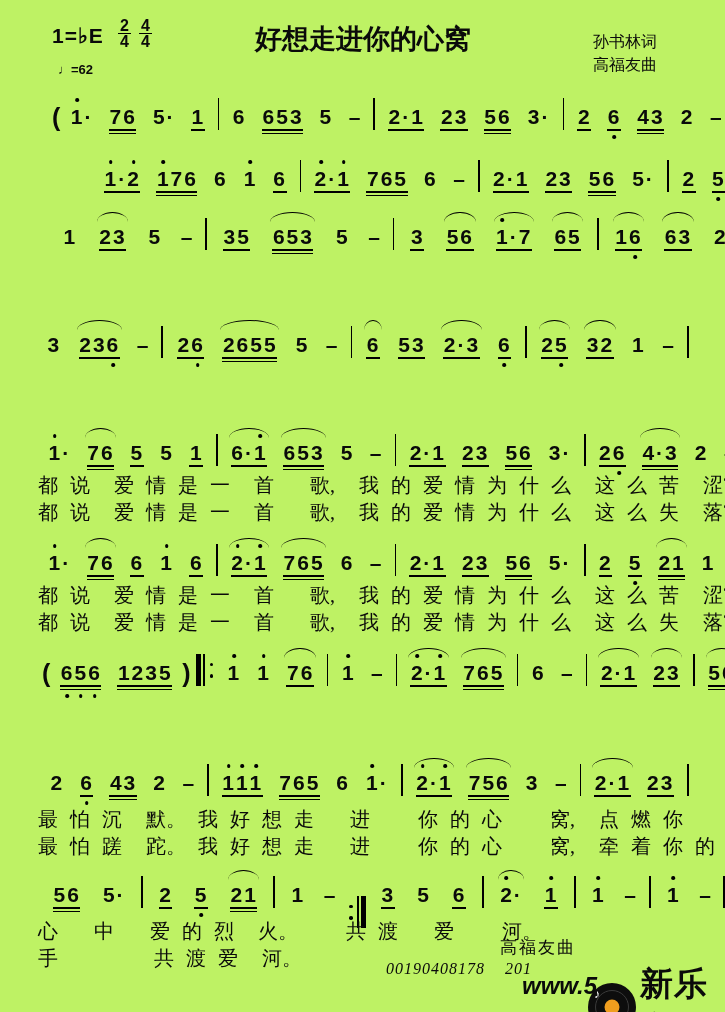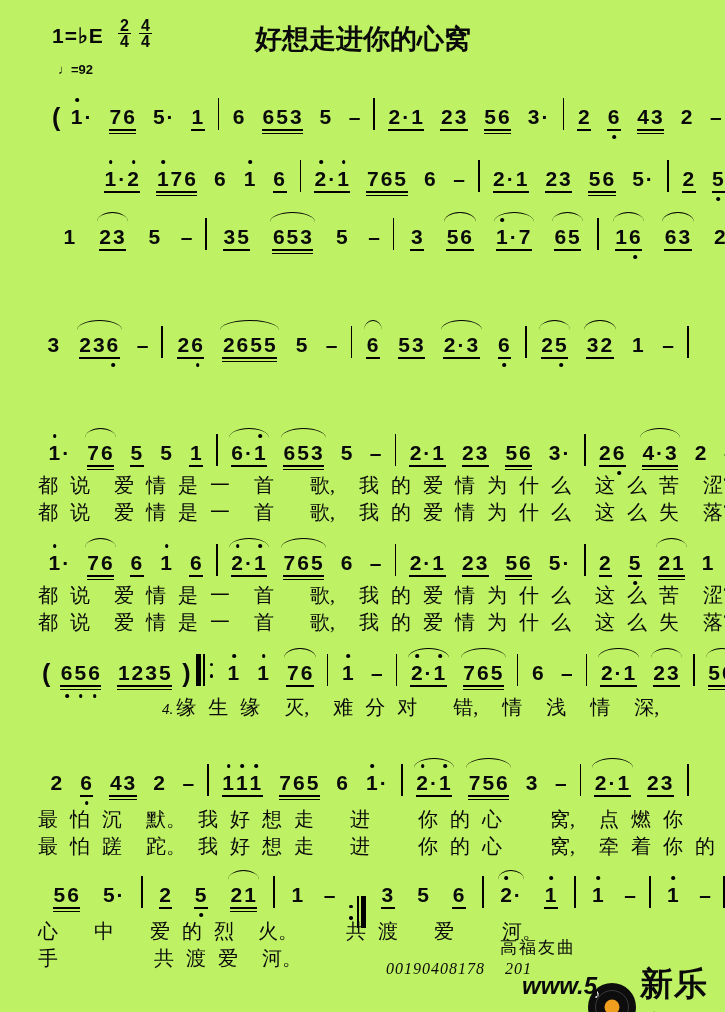--- a/index.html
+++ b/index.html
@@ -59,22 +59,26 @@
   <div class="timesigs" id="timesigs">
       <div class="frac">
         <span class="num">2</span>
         <span>4</span>
       </div>
       <div class="frac">
         <span class="num">4</span>
         <span>4</span>
       </div>
     </div>
-  <div class="tempo">♩=92</div>
+  <div class="tempo">♩=62</div>
   <div class="title">好想走进你的心窝</div>
+  <div class="credits">
+    <div>孙书林词</div>
+    <div>高福友曲</div>
+  </div>
 
   <div class="mrow m-g8" style="left:50px;top:98px;"><span class="paren">(</span><span class="tk"><span class="dg">1<i class="oddot"></i></span><span class="dg">·</span></span><span class="tk"><span class="dg">7</span><span class="dg">6</span><i class="ul" style="bottom: -2px;"></i><i class="ul" style="bottom: -5.2px;"></i></span><span class="tk"><span class="dg">5</span><span class="dg">·</span></span><span class="tk"><span class="dg">1</span><i class="ul" style="bottom: -2px;"></i></span><span class="bar"></span><span class="tk"><span class="dg">6</span></span><span class="tk"><span class="dg">6</span><span class="dg">5</span><span class="dg">3</span><i class="ul" style="bottom: -2px;"></i><i class="ul" style="bottom: -5.2px;"></i></span><span class="tk"><span class="dg">5</span></span><span class="dash">–</span><span class="bar"></span><span class="tk"><span class="dg">2</span><span class="dg">·</span><span class="dg">1</span><i class="ul" style="bottom: -2px;"></i></span><span class="tk"><span class="dg">2</span><span class="dg">3</span><i class="ul" style="bottom: -2px;"></i></span><span class="tk"><span class="dg">5</span><span class="dg">6</span><i class="ul" style="bottom: -2px;"></i><i class="ul" style="bottom: -5.2px;"></i></span><span class="tk"><span class="dg">3</span><span class="dg">·</span></span><span class="bar"></span><span class="tk"><span class="dg">2</span><i class="ul" style="bottom: -2px;"></i></span><span class="tk"><span class="dg">6<i class="obdot" style="bottom: -10px;"></i></span><i class="ul" style="bottom: -2px;"></i></span><span class="tk"><span class="dg">4</span><span class="dg">3</span><i class="ul" style="bottom: -2px;"></i><i class="ul" style="bottom: -5.2px;"></i></span><span class="tk"><span class="dg">2</span></span><span class="dash">–</span></div>
   <div class="mrow m-g8" style="left:96px;top:160px;"><span class="tk"><span class="dg">1<i class="oddot"></i></span><span class="dg">·</span><span class="dg">2<i class="oddot"></i></span><i class="ul" style="bottom: -2px;"></i></span><span class="tk"><span class="dg">1<i class="oddot"></i></span><span class="dg">7</span><span class="dg">6</span><i class="ul" style="bottom: -2px;"></i><i class="ul" style="bottom: -5.2px;"></i></span><span class="tk"><span class="dg">6</span></span><span class="tk"><span class="dg">1<i class="oddot"></i></span></span><span class="tk"><span class="dg">6</span><i class="ul" style="bottom: -2px;"></i></span><span class="bar"></span><span class="tk"><span class="dg">2<i class="oddot"></i></span><span class="dg">·</span><span class="dg">1<i class="oddot"></i></span><i class="ul" style="bottom: -2px;"></i></span><span class="tk"><span class="dg">7</span><span class="dg">6</span><span class="dg">5</span><i class="ul" style="bottom: -2px;"></i><i class="ul" style="bottom: -5.2px;"></i></span><span class="tk"><span class="dg">6</span></span><span class="dash">–</span><span class="bar"></span><span class="tk"><span class="dg">2</span><span class="dg">·</span><span class="dg">1</span><i class="ul" style="bottom: -2px;"></i></span><span class="tk"><span class="dg">2</span><span class="dg">3</span><i class="ul" style="bottom: -2px;"></i></span><span class="tk"><span class="dg">5</span><span class="dg">6</span><i class="ul" style="bottom: -2px;"></i><i class="ul" style="bottom: -5.2px;"></i></span><span class="tk"><span class="dg">5</span><span class="dg">·</span></span><span class="bar"></span><span class="tk"><span class="dg">2</span><i class="ul" style="bottom: -2px;"></i></span><span class="tk"><span class="dg">5<i class="obdot" style="bottom: -10px;"></i></span><i class="ul" style="bottom: -2px;"></i></span></div>
   <div class="mrow m-g11" style="left:52px;top:218px;"><span class="tk"><span class="dg">1</span></span><span class="tk"><span class="dg">2</span><span class="dg">3</span><i class="ul" style="bottom: -2px;"></i><i class="arc"></i></span><span class="tk"><span class="dg">5</span></span><span class="dash">–</span><span class="bar"></span><span class="tk"><span class="dg">3</span><span class="dg">5</span><i class="ul" style="bottom: -2px;"></i></span><span class="tk"><span class="dg">6</span><span class="dg">5</span><span class="dg">3</span><i class="ul" style="bottom: -2px;"></i><i class="ul" style="bottom: -5.2px;"></i><i class="arc"></i></span><span class="tk"><span class="dg">5</span></span><span class="dash">–</span><span class="bar"></span><span class="tk"><span class="dg">3</span><i class="ul" style="bottom: -2px;"></i></span><span class="tk"><span class="dg">5</span><span class="dg">6</span><i class="ul" style="bottom: -2px;"></i><i class="arc"></i></span><span class="tk"><span class="dg">1<i class="oddot"></i></span><span class="dg">·</span><span class="dg">7</span><i class="ul" style="bottom: -2px;"></i><i class="arc"></i></span><span class="tk"><span class="dg">6</span><span class="dg">5</span><i class="ul" style="bottom: -2px;"></i><i class="arc"></i></span><span class="bar"></span><span class="tk"><span class="dg">1</span><span class="dg">6<i class="obdot" style="bottom: -10px;"></i></span><i class="ul" style="bottom: -2px;"></i><i class="arc"></i></span><span class="tk"><span class="dg">6</span><span class="dg">3</span><i class="ul" style="bottom: -2px;"></i><i class="arc"></i></span><span class="tk"><span class="dg">2</span></span></div>
   <div class="mrow m-g9" style="left:38px;top:326px;"><span class="tk"><span class="dg">3</span></span><span class="tk"><span class="dg">2</span><span class="dg">3</span><span class="dg">6<i class="obdot" style="bottom: -10px;"></i></span><i class="ul" style="bottom: -2px;"></i><i class="arc"></i></span><span class="dash">–</span><span class="bar"></span><span class="tk"><span class="dg">2</span><span class="dg">6<i class="obdot" style="bottom: -10px;"></i></span><i class="ul" style="bottom: -2px;"></i></span><span class="tk"><span class="dg">2</span><span class="dg">6</span><span class="dg">5</span><span class="dg">5</span><i class="ul" style="bottom: -2px;"></i><i class="ul" style="bottom: -5.2px;"></i><i class="arc"></i></span><span class="tk"><span class="dg">5</span></span><span class="dash">–</span><span class="bar"></span><span class="tk"><span class="dg">6</span><i class="ul" style="bottom: -2px;"></i><i class="arc"></i></span><span class="tk"><span class="dg">5</span><span class="dg">3</span><i class="ul" style="bottom: -2px;"></i></span><span class="tk"><span class="dg">2</span><span class="dg">·</span><span class="dg">3</span><i class="ul" style="bottom: -2px;"></i><i class="arc"></i></span><span class="tk"><span class="dg">6<i class="obdot" style="bottom: -10px;"></i></span><i class="ul" style="bottom: -2px;"></i></span><span class="bar"></span><span class="tk"><span class="dg">2</span><span class="dg">5<i class="obdot" style="bottom: -10px;"></i></span><i class="ul" style="bottom: -2px;"></i><i class="arc"></i></span><span class="tk"><span class="dg">3</span><span class="dg">2</span><i class="ul" style="bottom: -2px;"></i><i class="arc"></i></span><span class="tk"><span class="dg">1</span></span><span class="dash">–</span><span class="bar"></span></div>
   <div class="mrow m-g8" style="left:40px;top:434px;"><span class="tk"><span class="dg">1<i class="oddot"></i></span><span class="dg">·</span></span><span class="tk"><span class="dg">7</span><span class="dg">6</span><i class="ul" style="bottom: -2px;"></i><i class="ul" style="bottom: -5.2px;"></i><i class="arc"></i></span><span class="tk"><span class="dg">5</span><i class="ul" style="bottom: -2px;"></i></span><span class="tk"><span class="dg">5</span></span><span class="tk"><span class="dg">1</span><i class="ul" style="bottom: -2px;"></i></span><span class="bar"></span><span class="tk"><span class="dg">6</span><span class="dg">·</span><span class="dg">1<i class="oddot"></i></span><i class="ul" style="bottom: -2px;"></i><i class="arc"></i></span><span class="tk"><span class="dg">6</span><span class="dg">5</span><span class="dg">3</span><i class="ul" style="bottom: -2px;"></i><i class="ul" style="bottom: -5.2px;"></i><i class="arc"></i></span><span class="tk"><span class="dg">5</span></span><span class="dash">–</span><span class="bar"></span><span class="tk"><span class="dg">2</span><span class="dg">·</span><span class="dg">1</span><i class="ul" style="bottom: -2px;"></i></span><span class="tk"><span class="dg">2</span><span class="dg">3</span><i class="ul" style="bottom: -2px;"></i></span><span class="tk"><span class="dg">5</span><span class="dg">6</span><i class="ul" style="bottom: -2px;"></i><i class="ul" style="bottom: -5.2px;"></i></span><span class="tk"><span class="dg">3</span><span class="dg">·</span></span><span class="bar"></span><span class="tk"><span class="dg">2</span><span class="dg">6<i class="obdot" style="bottom: -10px;"></i></span><i class="ul" style="bottom: -2px;"></i></span><span class="tk"><span class="dg">4</span><span class="dg">·</span><span class="dg">3</span><i class="ul" style="bottom: -2px;"></i><i class="ul" style="bottom: -5.2px;"></i><i class="arc"></i></span><span class="tk"><span class="dg">2</span></span><span class="dash">–</span></div>
   <div class="mrow m-g8" style="left:40px;top:544px;"><span class="tk"><span class="dg">1<i class="oddot"></i></span><span class="dg">·</span></span><span class="tk"><span class="dg">7</span><span class="dg">6</span><i class="ul" style="bottom: -2px;"></i><i class="ul" style="bottom: -5.2px;"></i><i class="arc"></i></span><span class="tk"><span class="dg">6</span><i class="ul" style="bottom: -2px;"></i></span><span class="tk"><span class="dg">1<i class="oddot"></i></span></span><span class="tk"><span class="dg">6</span><i class="ul" style="bottom: -2px;"></i></span><span class="bar"></span><span class="tk"><span class="dg">2<i class="oddot"></i></span><span class="dg">·</span><span class="dg">1<i class="oddot"></i></span><i class="ul" style="bottom: -2px;"></i><i class="arc"></i></span><span class="tk"><span class="dg">7</span><span class="dg">6</span><span class="dg">5</span><i class="ul" style="bottom: -2px;"></i><i class="ul" style="bottom: -5.2px;"></i><i class="arc"></i></span><span class="tk"><span class="dg">6</span></span><span class="dash">–</span><span class="bar"></span><span class="tk"><span class="dg">2</span><span class="dg">·</span><span class="dg">1</span><i class="ul" style="bottom: -2px;"></i></span><span class="tk"><span class="dg">2</span><span class="dg">3</span><i class="ul" style="bottom: -2px;"></i></span><span class="tk"><span class="dg">5</span><span class="dg">6</span><i class="ul" style="bottom: -2px;"></i><i class="ul" style="bottom: -5.2px;"></i></span><span class="tk"><span class="dg">5</span><span class="dg">·</span></span><span class="bar"></span><span class="tk"><span class="dg">2</span><i class="ul" style="bottom: -2px;"></i></span><span class="tk"><span class="dg">5<i class="obdot" style="bottom: -10px;"></i></span><i class="ul" style="bottom: -2px;"></i></span><span class="tk"><span class="dg">2</span><span class="dg">1</span><i class="ul" style="bottom: -2px;"></i><i class="ul" style="bottom: -5.2px;"></i><i class="arc"></i></span><span class="tk"><span class="dg">1</span></span></div>
   <div class="mrow m-g8" style="left:40px;top:654px;"><span class="paren">(</span><span class="tk"><span class="dg">6<i class="obdot" style="bottom: -13px;"></i></span><span class="dg">5<i class="obdot" style="bottom: -13px;"></i></span><span class="dg">6<i class="obdot" style="bottom: -13px;"></i></span><i class="ul" style="bottom: -2px;"></i><i class="ul" style="bottom: -5.2px;"></i></span><span class="tk"><span class="dg">1</span><span class="dg">2</span><span class="dg">3</span><span class="dg">5</span><i class="ul" style="bottom: -2px;"></i><i class="ul" style="bottom: -5.2px;"></i></span><span class="paren">)</span><span class="bargrp">
         <span class="bar thick"></span>
         <span class="bar"></span>
@@ -97,21 +101,20 @@
 
   <div class="lrow" style="left:38px;top:472px;">
       <div class="lyric-line"><span class="ltext">都 说  爱 情 是 一  首   歌,  我 的 爱 情 为 什 么  这 么 苦  涩?</span></div>
       <div class="lyric-line"><span class="ltext">都 说  爱 情 是 一  首   歌,  我 的 爱 情 为 什 么  这 么 失  落?</span></div>
     </div>
   <div class="lrow" style="left:38px;top:582px;">
       <div class="lyric-line"><span class="ltext">都 说  爱 情 是 一  首   歌,  我 的 爱 情 为 什 么  这 么 苦  涩?</span></div>
       <div class="lyric-line"><span class="ltext">都 说  爱 情 是 一  首   歌,  我 的 爱 情 为 什 么  这 么 失  落?</span></div>
     </div>
   <div class="lrow" style="left:162px;top:694px;">
-      <div class="lyric-line"><span class="vnum">4.</span><span class="ltext">缘 生 缘  灭,  难 分 对   错,  情  浅  情  深,</span></div>
     </div>
   <div class="lrow" style="left:38px;top:918px;">
       <div class="lyric-line"><span class="ltext">心   中   爱 的 烈  火。    共 渡   爱    河。</span></div>
       <div class="lyric-line"><span class="ltext">手        共 渡 爱  河。</span></div>
     </div>
   <div class="lrow" style="left:38px;top:806px;">
       <div class="lyric-line"><span class="ltext">最 怕 沉  默。 我 好 想 走   进    你 的 心    窝,  点 燃 你</span></div>
       <div class="lyric-line"><span class="ltext">最 怕 蹉  跎。 我 好 想 走   进    你 的 心    窝,  牵 着 你 的</span></div>
     </div>
 

